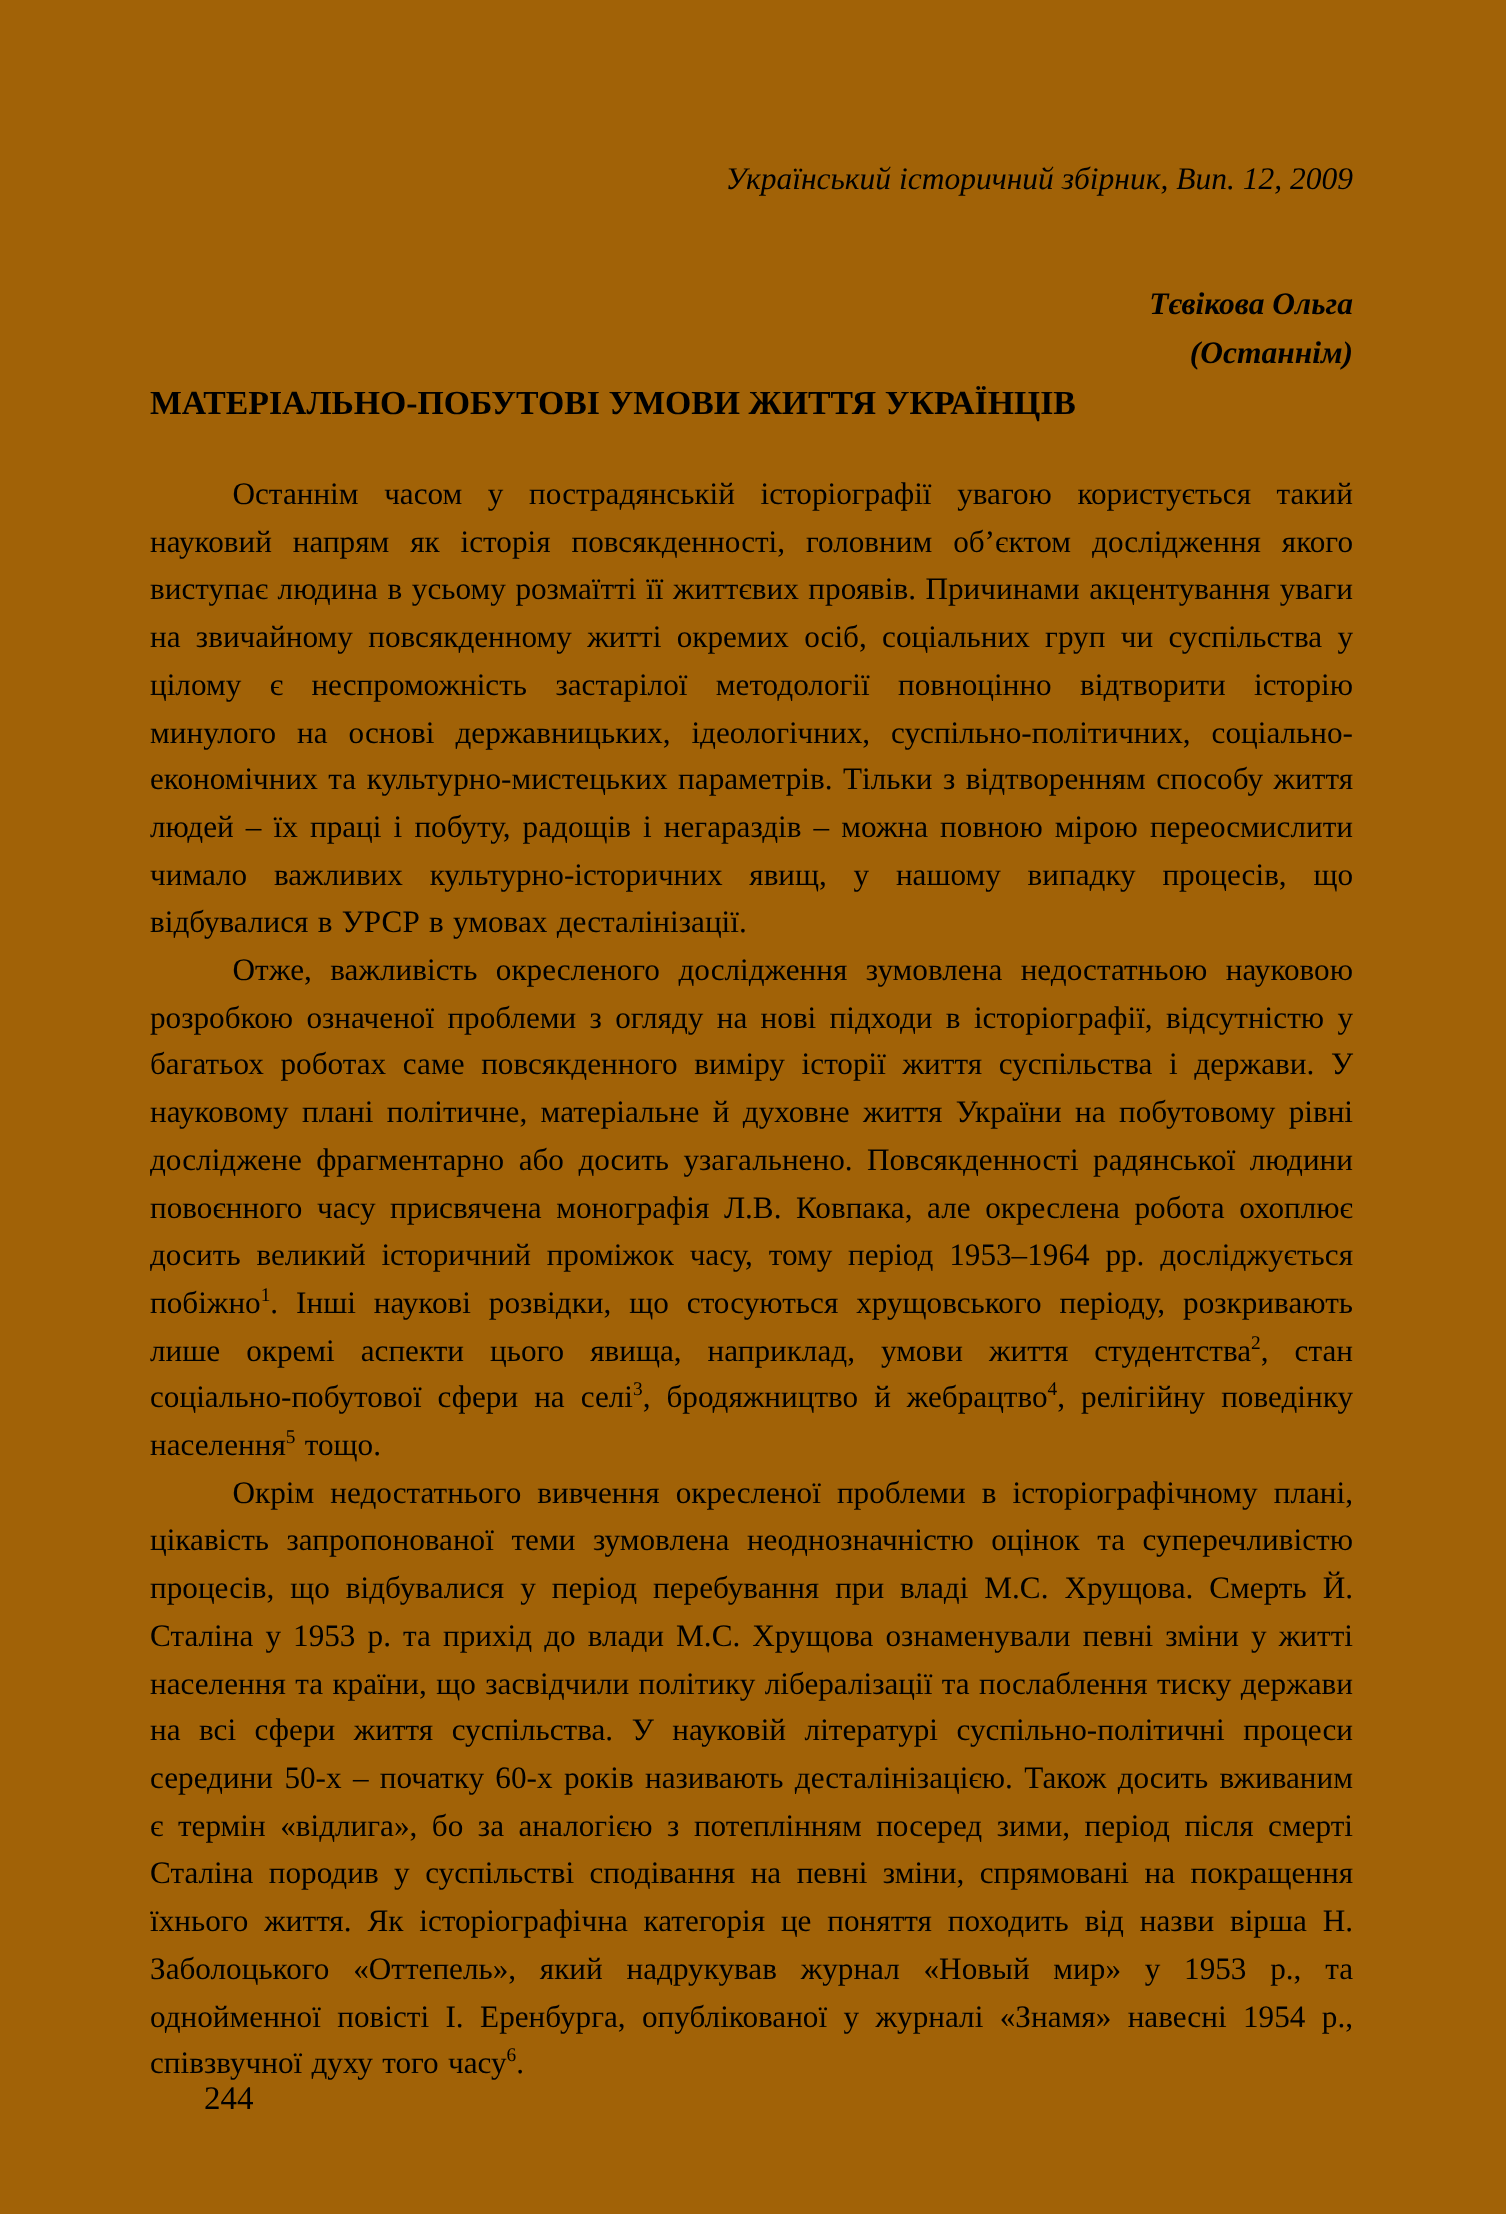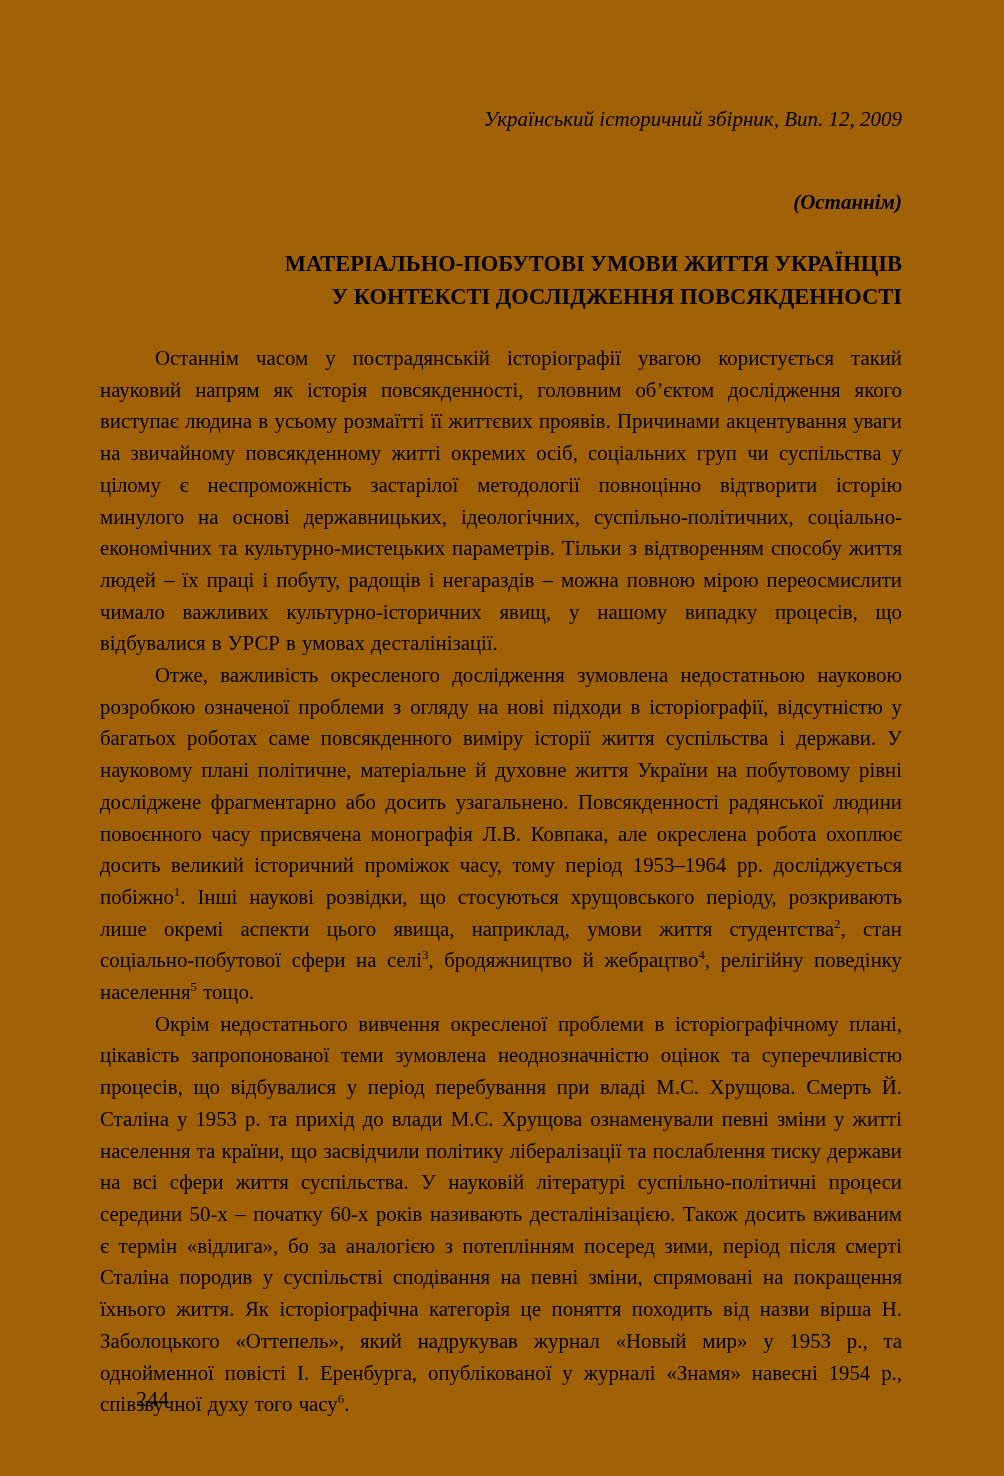--- a/index.html
+++ b/index.html
@@ -31,22 +31,21 @@
   }
   .author-block {
     margin-top: 54px;
     text-align: right;
     font-weight: bold;
     font-style: italic;
     font-size: 21px;
     line-height: 33px;
   }
   .title-block {
-    margin-top: 28px;
-    text-align: right;
+    text-align: left;
     font-weight: bold;
     font-size: 22.5px;
     line-height: 33px;
   }
   .body-block {
     margin-top: 29px;
   }
   .para {
     margin: 0;
     text-align: justify;
@@ -72,26 +71,26 @@
 </style>
 </head>
 <body>
 
 <div class="page">
   <div class="content">
 
     <div class="journal-header">Український історичний збірник, Вип. 12, 2009</div>
 
     <div class="author-block">
+      <div>Тєвікова Ольга</div>
       <div>(Останнім)</div>
     </div>
 
     <div class="title-block">
       <div>МАТЕРІАЛЬНО-ПОБУТОВІ УМОВИ ЖИТТЯ УКРАЇНЦІВ</div>
-      <div>У КОНТЕКСТІ ДОСЛІДЖЕННЯ ПОВСЯКДЕННОСТІ</div>
     </div>
 
     <div class="body-block">
         <p class="para">Останнім часом у пострадянській історіографії увагою користується такий науковий напрям як історія повсякденності, головним об’єктом дослідження якого виступає людина в усьому розмаїтті її життєвих проявів. Причинами акцентування уваги на звичайному повсякденному житті окремих осіб, соціальних груп чи суспільства у цілому є неспроможність застарілої методології повноцінно відтворити історію минулого на основі державницьких, ідеологічних, суспільно-політичних, соціально-економічних та культурно-мистецьких параметрів. Тільки з відтворенням способу життя людей – їх праці і побуту, радощів і негараздів – можна повною мірою переосмислити чимало важливих культурно-історичних явищ, у нашому випадку процесів, що відбувалися в УРСР в умовах десталінізації.</p>
         <p class="para">Отже, важливість окресленого дослідження зумовлена недостатньою науковою розробкою означеної проблеми з огляду на нові підходи в історіографії, відсутністю у багатьох роботах саме повсякденного виміру історії життя суспільства і держави. У науковому плані політичне, матеріальне й духовне життя України на побутовому рівні досліджене фрагментарно або досить узагальнено. Повсякденності радянської людини повоєнного часу присвячена монографія Л.В. Ковпака, але окреслена робота охоплює досить великий історичний проміжок часу, тому період 1953–1964 рр. досліджується побіжно<sup>1</sup>. Інші наукові розвідки, що стосуються хрущовського періоду, розкривають лише окремі аспекти цього явища, наприклад, умови життя студентства<sup>2</sup>, стан соціально-побутової сфери на селі<sup>3</sup>, бродяжництво й жебрацтво<sup>4</sup>, релігійну поведінку населення<sup>5</sup> тощо.</p>
         <p class="para">Окрім недостатнього вивчення окресленої проблеми в історіографічному плані, цікавість запропонованої теми зумовлена неоднозначністю оцінок та суперечливістю процесів, що відбувалися у період перебування при владі М.С. Хрущова. Смерть Й. Сталіна у 1953 р. та прихід до влади М.С. Хрущова ознаменували певні зміни у житті населення та країни, що засвідчили політику лібералізації та послаблення тиску держави на всі сфери життя суспільства. У науковій літературі суспільно-політичні процеси середини 50-х – початку 60-х років називають десталінізацією. Також досить вживаним є термін «відлига», бо за аналогією з потеплінням посеред зими, період після смерті Сталіна породив у суспільстві сподівання на певні зміни, спрямовані на покращення їхнього життя. Як історіографічна категорія це поняття походить від назви вірша Н. Заболоцького «Оттепель», який надрукував журнал «Новый мир» у 1953 р., та однойменної повісті І. Еренбурга, опублікованої у журналі «Знамя» навесні 1954 р., співзвучної духу того часу<sup>6</sup>.</p>
       </div>
 
   </div>
 

